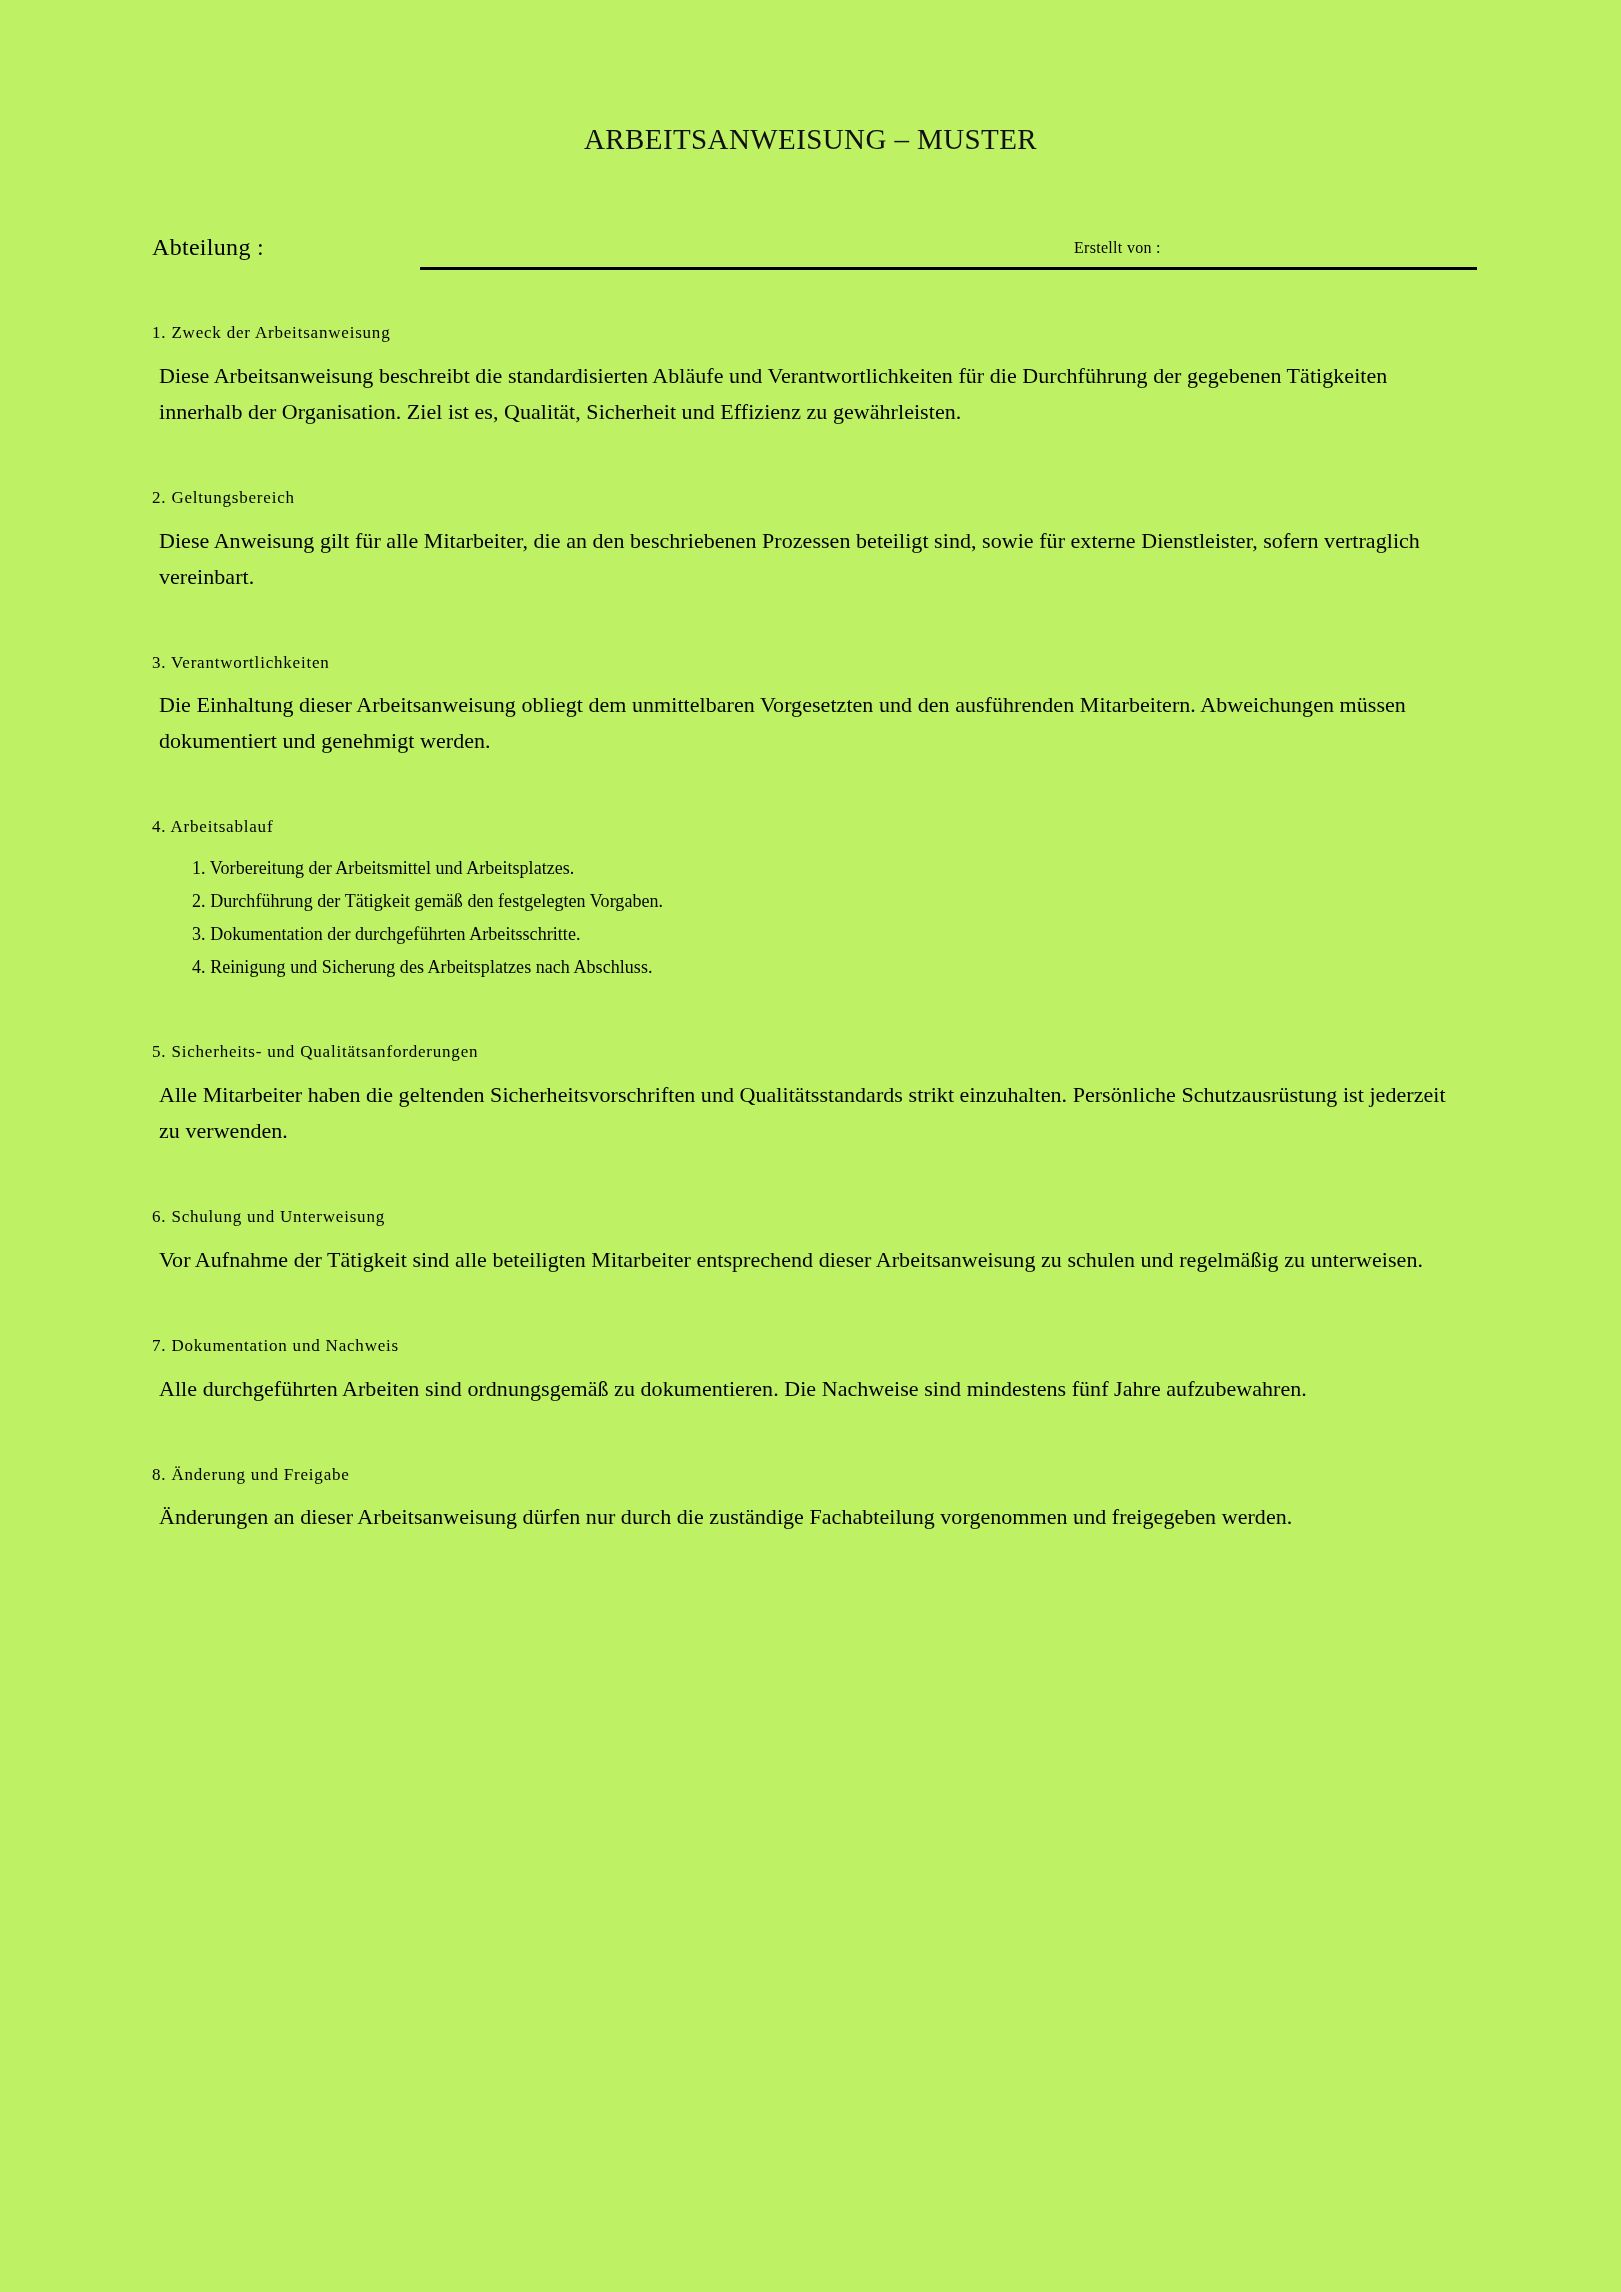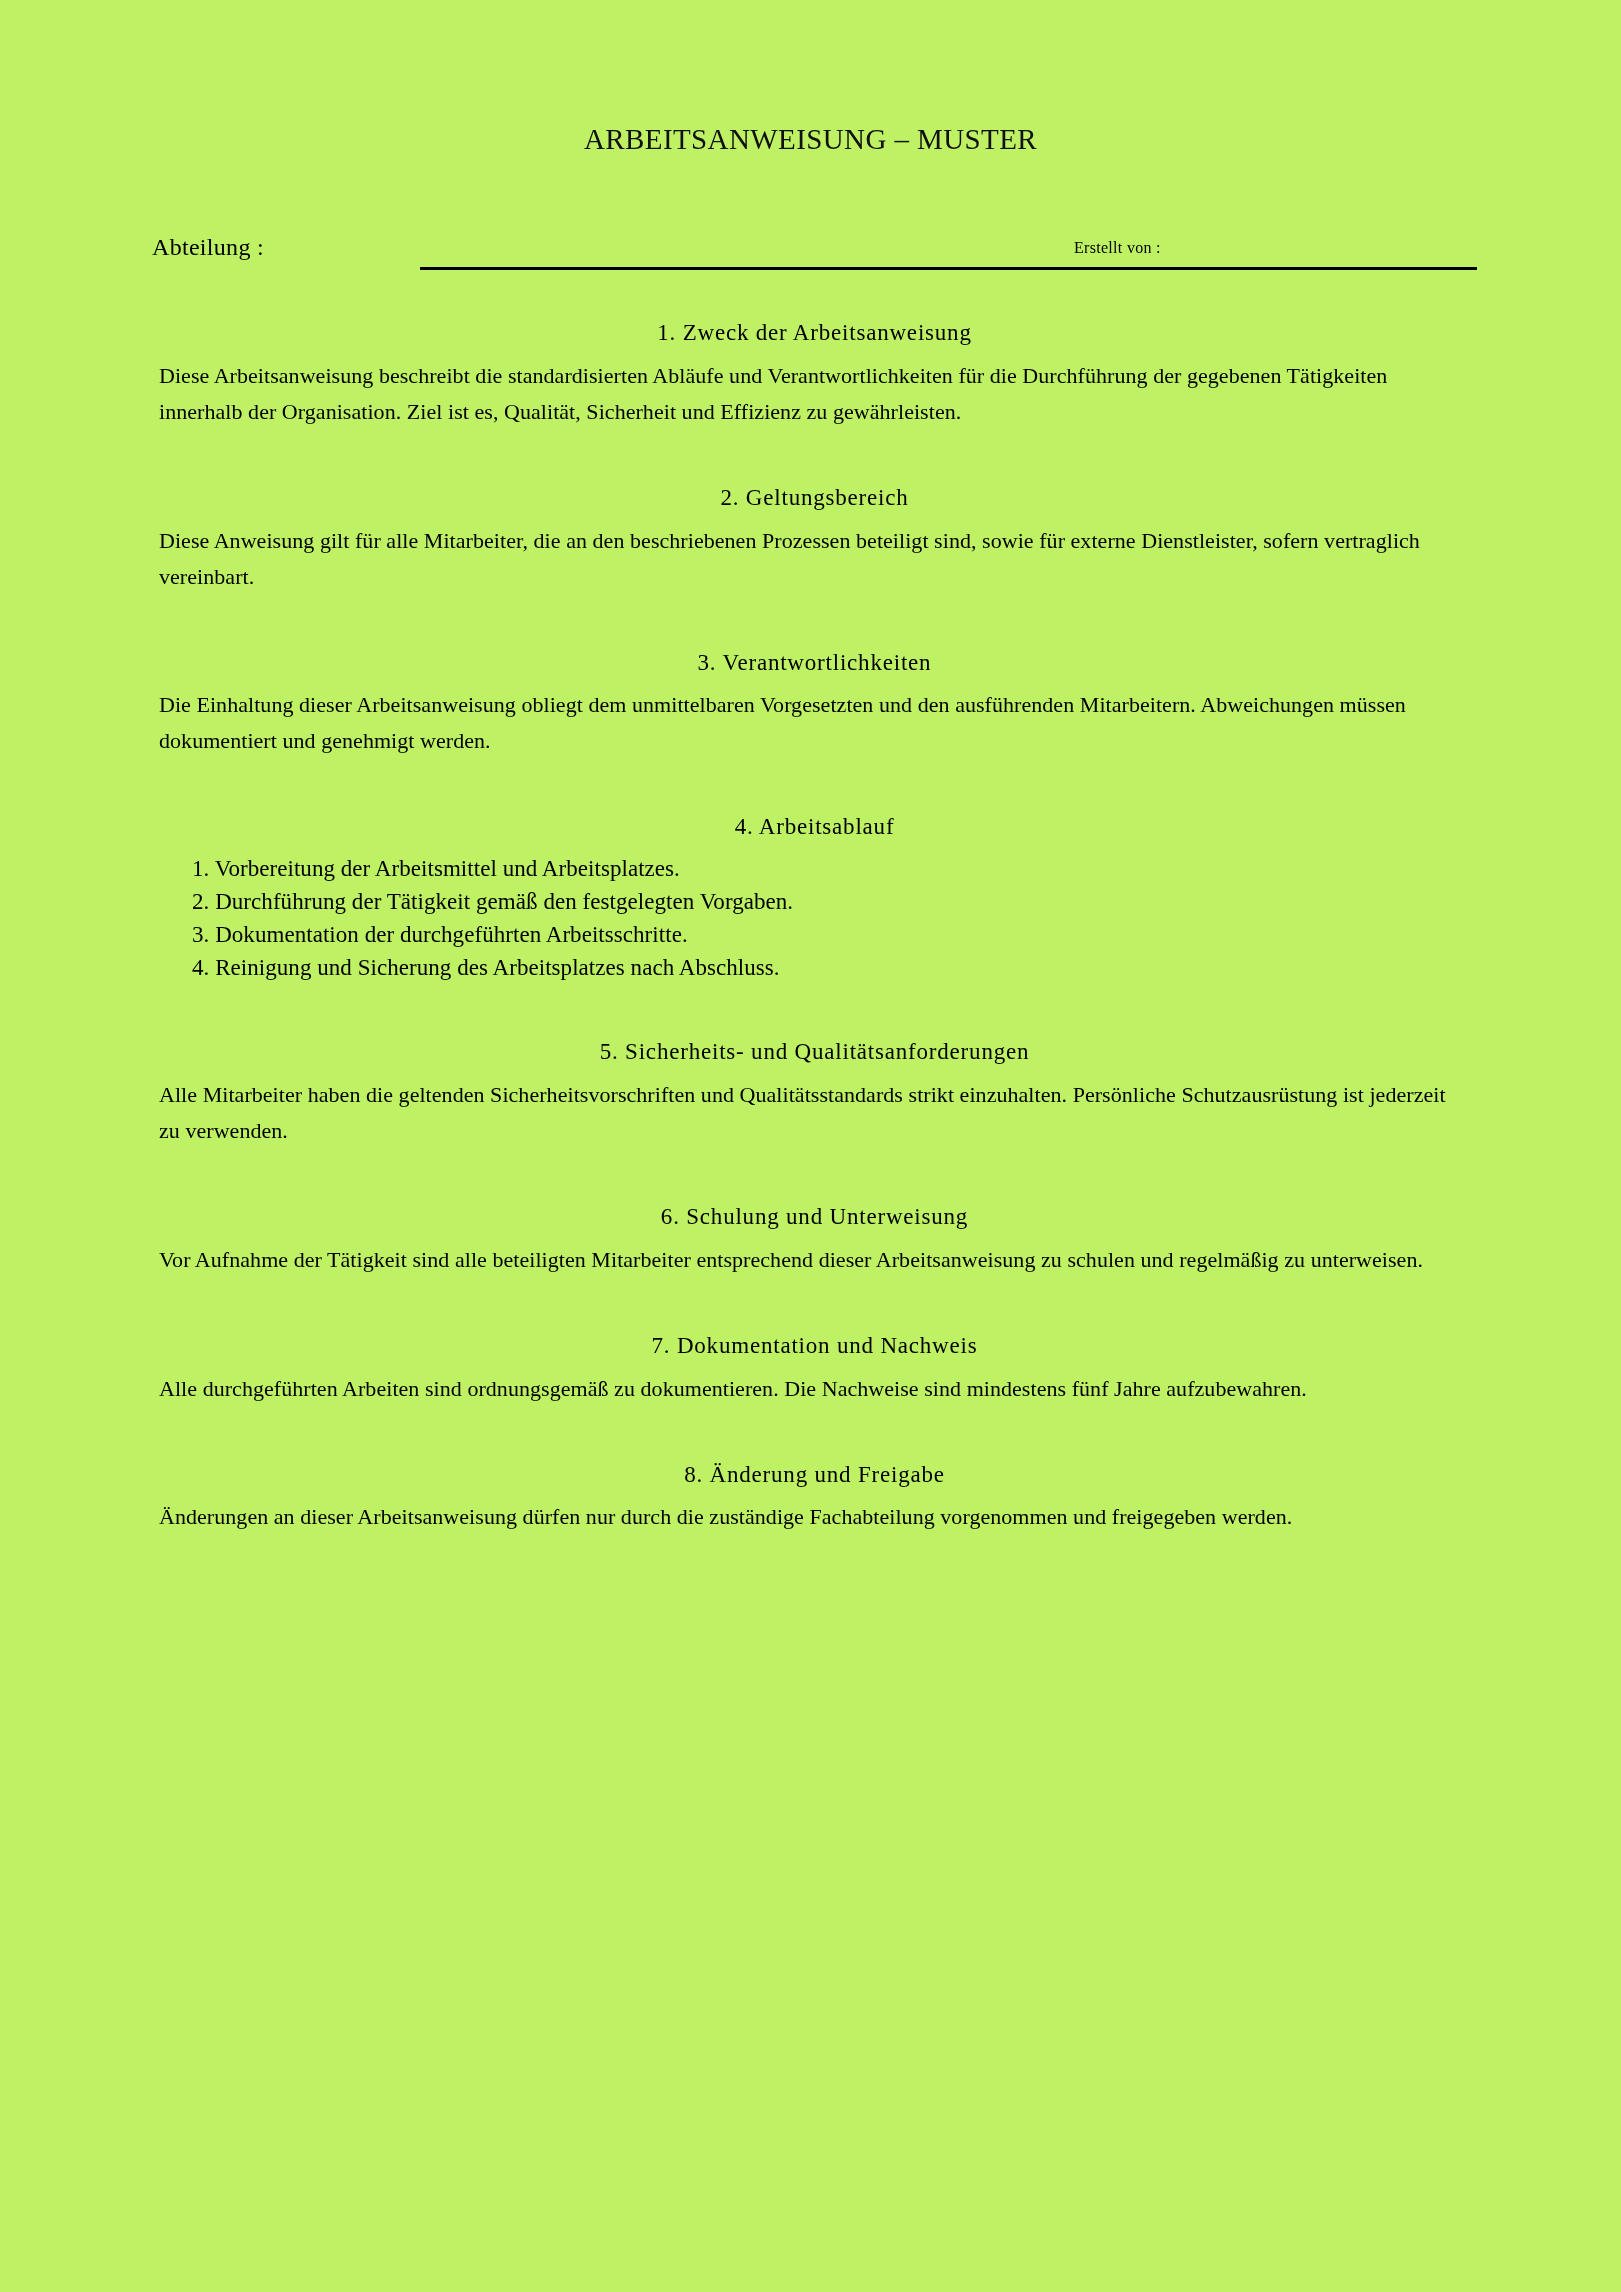--- a/index.html
+++ b/index.html
@@ -82,45 +82,44 @@
   }
 
   .section {
     margin: 0 0 51px 0;
   }
   .section:last-child {
     margin-bottom: 0;
   }
 
   .section-heading {
-    font-size: 23px;
+    font-size: 17px;
     line-height: 33px;
     letter-spacing: 0.8px;
     font-weight: 400;
     margin: 0 0 8.8px 0;
     white-space: nowrap;
-    text-align: center;
   }
 
   .section-body {
     font-size: 22px;
     line-height: 36px;
     letter-spacing: 0.05px;
     margin: 7px;
     text-align: left;
     max-width: 1325px;
   }
 
   .step-list {
     list-style: none;
     margin: 2.9px 0 0 0;
     padding: 0;
   }
   .step-list li {
-    font-size: 23px;
+    font-size: 18px;
     line-height: 33px;
     letter-spacing: 0.05px;
     padding-left: 40px;
     white-space: nowrap;
   }
 </style>
 </head>
 <body>
 
 <div class="page">

